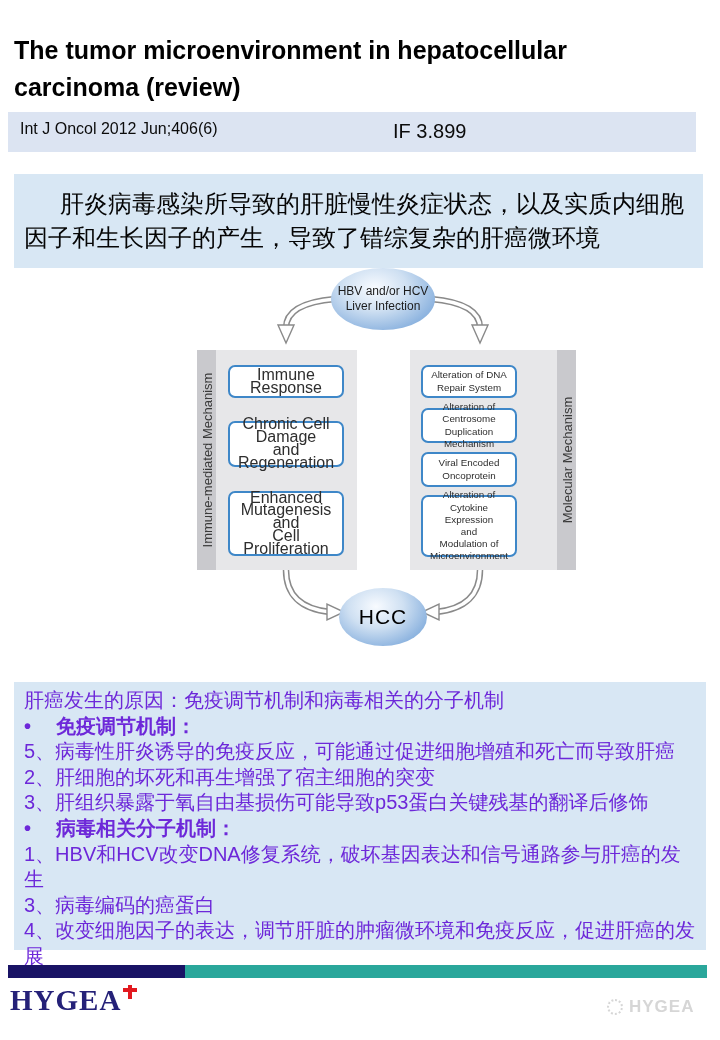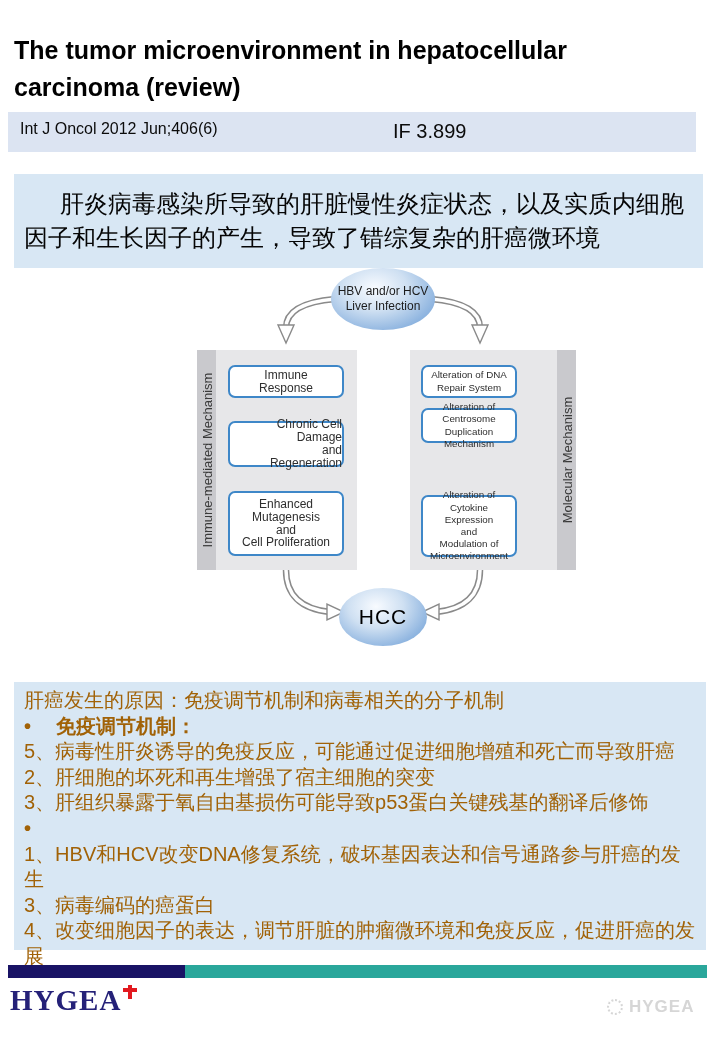--- a/index.html
+++ b/index.html
@@ -55,36 +55,36 @@
     transform:translate(-50%,-50%) rotate(-90deg);
   }
   .vlabel-left{left:10px;}
   .vlabel-right{left:calc(100% - 9px);}
   .dbox{
     position:absolute;background:#fff;
     border:2.5px solid var(--box-border-blue,#3e87c8);border-radius:7px;
     display:flex;align-items:center;justify-content:center;text-align:center;
     color:#2e2e2e;box-sizing:border-box;
   }
-  .dbox-l{left:31px;width:116px;font-size:12px;line-height:12.8px;}
+  .dbox-l{left:31px;width:116px;font-size:16px;line-height:12.8px;}
   .dbox-r{left:11px;width:96px;font-size:9.8px;line-height:12.2px;}
   .lbox1{top:15px;height:33px;}
-  .lbox2{top:71px;height:46px;text-align:right;}
+  .lbox2{top:71px;height:46px;}
   .lbox3{top:141px;height:65px;}
   .rbox1{top:15px;height:33px;}
   .rbox2{top:58px;height:35px;}
   .rbox3{top:102px;height:35px;}
   .rbox4{top:145px;height:62px;}
 
   
   .notes-box{
     left:14px;top:682px;width:672px;height:257px;
     background:var(--text-box-bg,#d8e7f4);
     padding:6px 10px 5px 10px;
-    font-size:20px;color:#a16207;
+    font-size:20px;color:#6d28d9;
   }
   .notes-line{line-height:25.6px;}
   .bullet-row{display:flex;line-height:25.6px;}
   .bullet-char{width:32px;font-weight:bold;}
   .bullet-title{font-weight:bold;}
 
   
   .bar-navy{left:8px;top:965px;width:177px;height:13px;background:var(--footer-navy,#191365);}
   .bar-teal{left:185px;top:965px;width:522px;height:13px;background:var(--footer-teal,#2aa79b);}
   .logo{left:10px;top:984px;display:flex;align-items:flex-start;}
@@ -167,20 +167,22 @@
 Cell Proliferation</div>
   </div>
 
   <div class="abs panel panel-right">
     <div class="panel-strip strip-right"></div>
     <div class="vlabel vlabel-right">Molecular Mechanism</div>
     <div class="dbox dbox-r rbox1 pre">Alteration of DNA
 Repair System</div>
     <div class="dbox dbox-r rbox2 pre">Alteration of Centrosome
 Duplication Mechanism</div>
+    <div class="dbox dbox-r rbox3 pre">Viral Encoded
+Oncoprotein</div>
     <div class="dbox dbox-r rbox4 pre">Alteration of Cytokine
 Expression
 and
 Modulation of
 Microenvironment</div>
   </div>
 
   <div class="abs node-ellipse node-hcc">HCC</div>
 </div>
 
@@ -190,20 +192,21 @@
   <div class="bullet-row">
     <span class="bullet-char">•</span>
     <span class="bullet-title">免疫调节机制：</span>
   </div>
   <div class="notes-line">5、病毒性肝炎诱导的免疫反应，可能通过促进细胞增殖和死亡而导致肝癌</div>
   <div class="notes-line">2、肝细胞的坏死和再生增强了宿主细胞的突变</div>
   <div class="notes-line">3、肝组织暴露于氧自由基损伤可能导致p53蛋白关键残基的翻译后修饰</div>
 
   <div class="bullet-row">
     <span class="bullet-char">•</span>
+    <span class="bullet-title">病毒相关分子机制：</span>
   </div>
   <div class="notes-line">1、HBV和HCV改变DNA修复系统，破坏基因表达和信号通路参与肝癌的发生</div>
   <div class="notes-line">3、病毒编码的癌蛋白</div>
   <div class="notes-line">4、改变细胞因子的表达，调节肝脏的肿瘤微环境和免疫反应，促进肝癌的发展</div>
 </div>
 
 <div class="abs bar-navy"></div>
 <div class="abs bar-teal"></div>
 
 <div class="abs logo">

